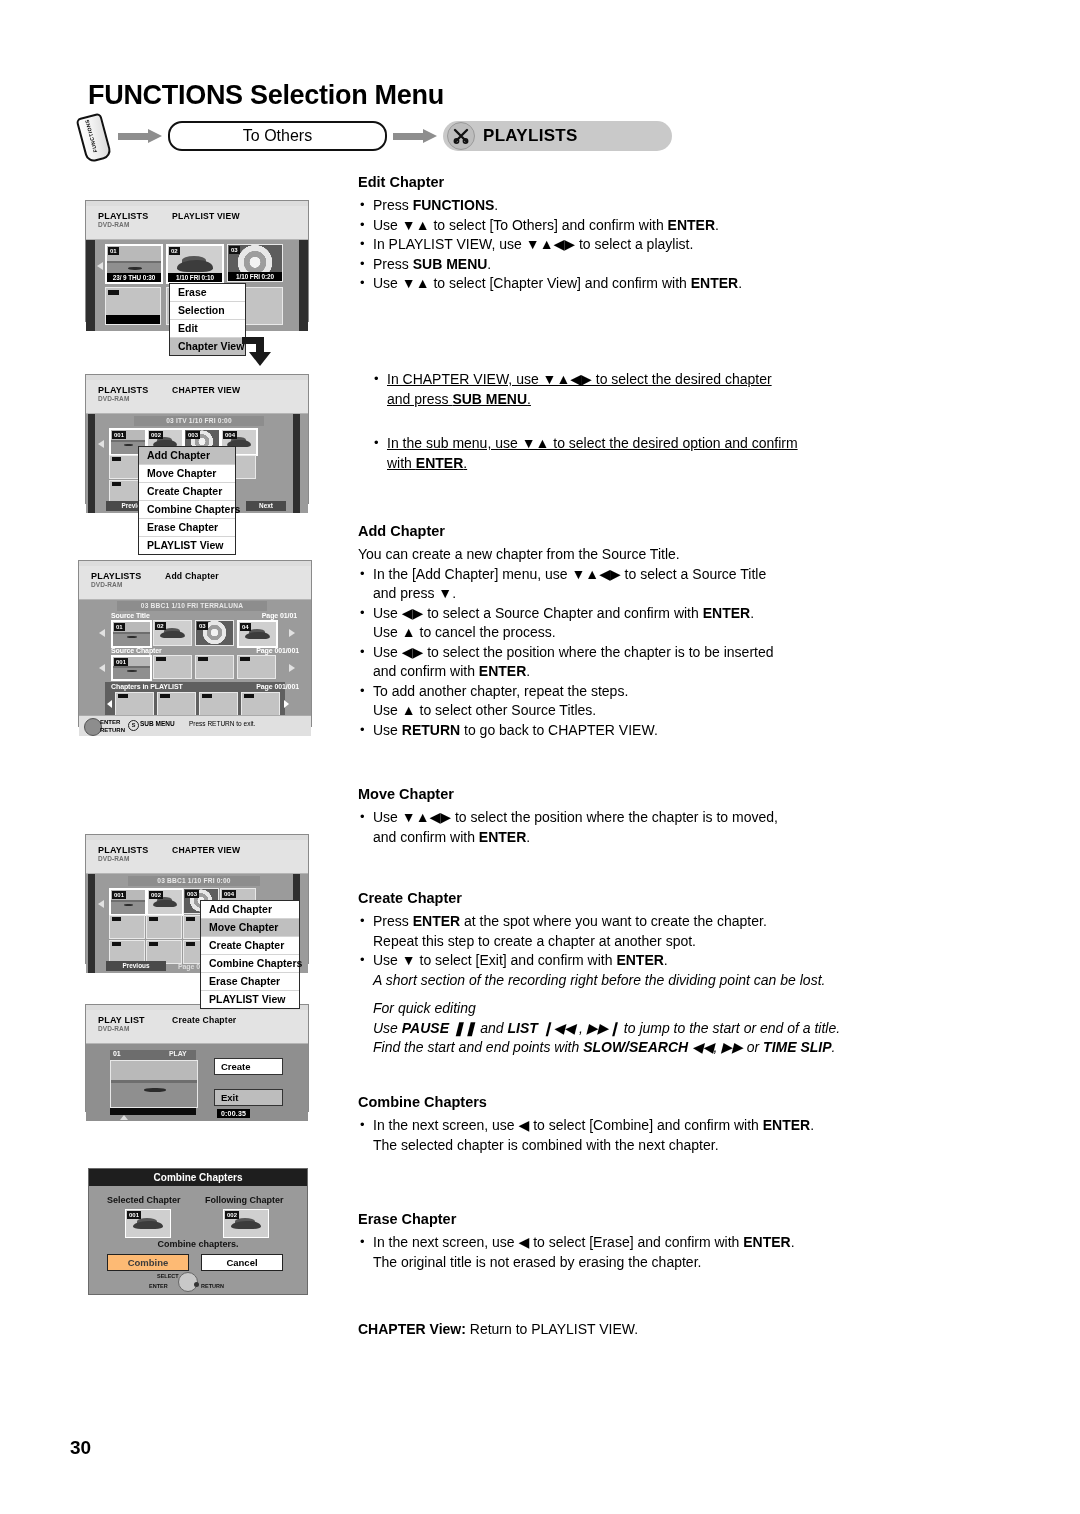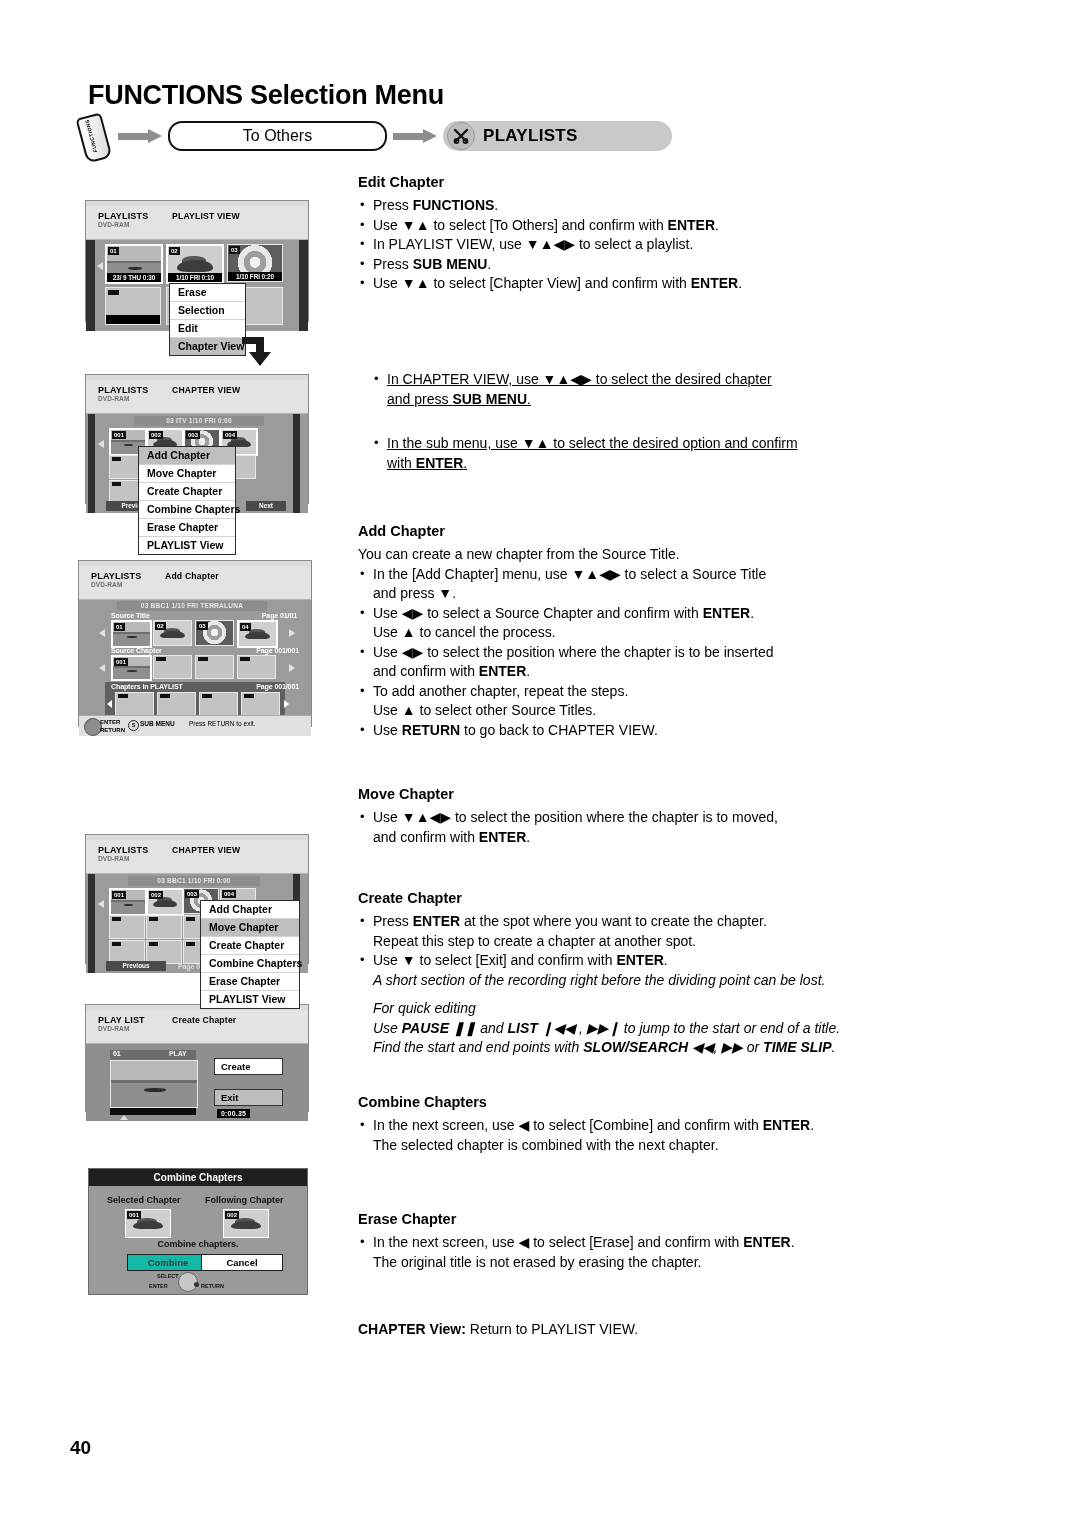--- a/index.html
+++ b/index.html
@@ -156,21 +156,21 @@
   .cc-time{position:absolute;background:#000;color:#fff;font-size:7px;font-weight:bold;
     padding:1px 4px;letter-spacing:0.2px;}
 
   
   .dlg{position:absolute;background:#9a9a9a;border:1px solid #6a6a6a;}
   .dlg .title{background:#1e1e1e;color:#fff;text-align:center;font-size:10px;
     font-weight:bold;padding:3px 0;}
   .dlg .lab{position:absolute;font-size:9px;font-weight:bold;color:#111;}
   .dlg .btn{position:absolute;font-size:9.5px;font-weight:bold;text-align:center;
     border:1px solid #222;padding:2px 0;}
-  .dlg .btn.g{background:#14b8a6;color:#3c3c3c;margin-left:20px;}
+  .dlg .btn.g{background:#fdba74;color:#3c3c3c;}
   .dlg .btn.w{background:#fff;color:#000;}
 
   .pagenum{position:absolute;left:70px;top:1437px;font-size:19px;font-weight:bold;}
 </style>
 </head>
 <body>
 
 <div class="page">
 
   <div class="page-title">FUNCTIONS Selection Menu</div>
@@ -595,14 +595,14 @@
     <div class="blk" style="top:1211px;left:0;width:580px;">
       <div class="sec-h">Erase Chapter</div>
       <ul class="ul">
         <li>In the next screen, use ◀ to select [Erase] and confirm with <b>ENTER</b>.<br>The original title is not erased by erasing the chapter.</li>
       </ul>
     </div>
 
     <div class="blk plain" style="top:1320px;left:0;width:560px;"><b>CHAPTER View:</b> Return to PLAYLIST VIEW.</div>
   </div>
 
-  <div class="pagenum">40</div>
+  <div class="pagenum">30</div>
 </div>
 
 </body></html>

